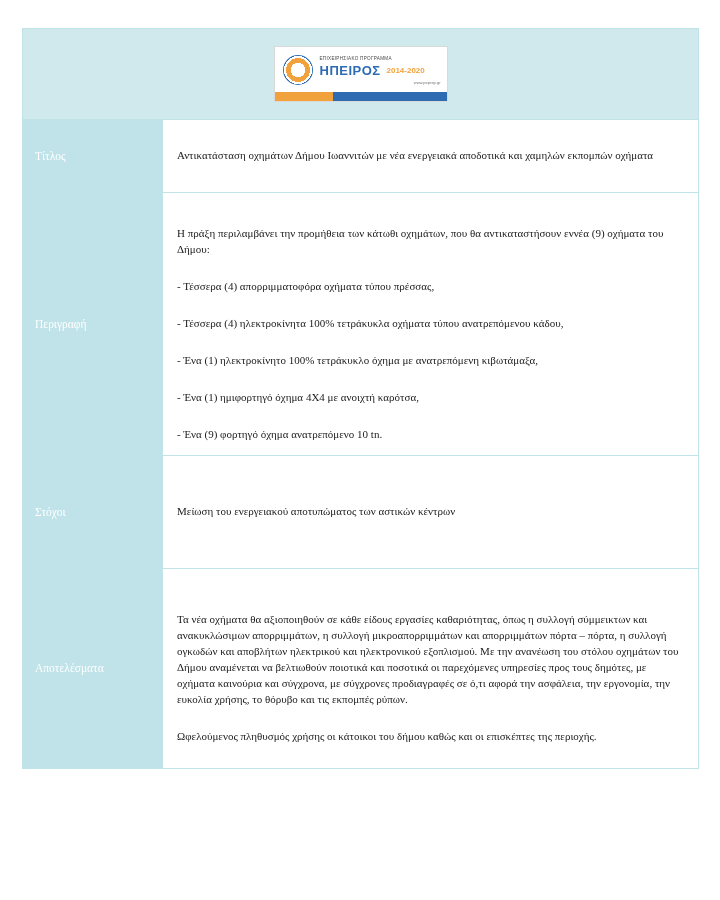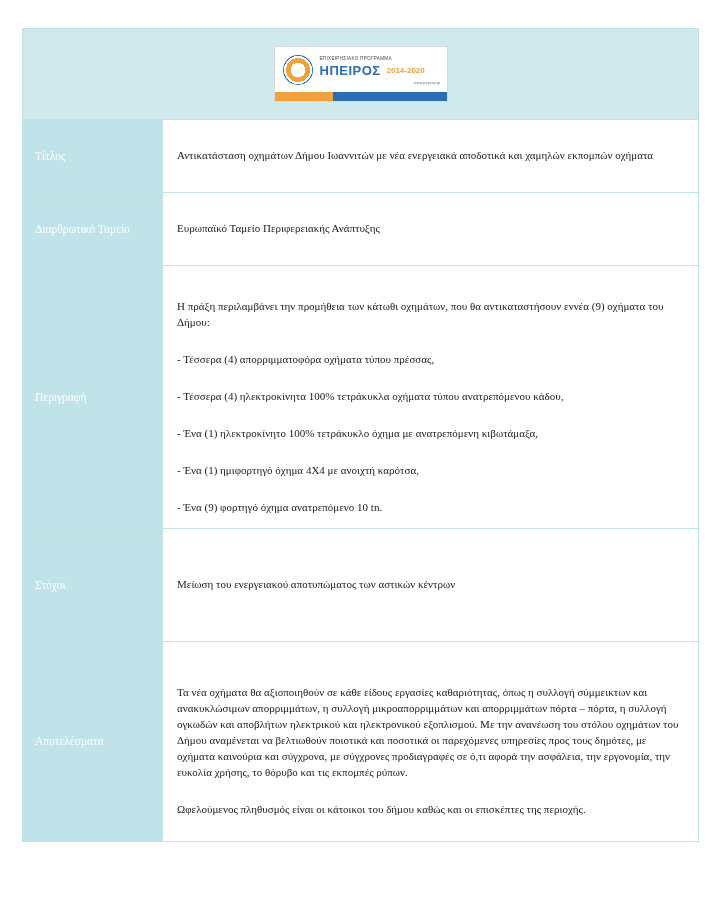--- a/index.html
+++ b/index.html
@@ -148,24 +148,20 @@
         </td>
       </tr>
 
       <tr class="row-title">
         <td class="label-cell">Τίτλος</td>
         <td class="value-cell">Αντικατάσταση οχημάτων Δήμου Ιωαννιτών με νέα ενεργειακά αποδοτικά και χαμηλών εκπομπών οχήματα</td>
       </tr>
 
 
 
-      <tr class="row-fund">
-        <td class="label-cell">Διαρθρωτικό Ταμείο</td>
-        <td class="value-cell">Ευρωπαϊκό Ταμείο Περιφερειακής Ανάπτυξης</td>
-      </tr>
 
       <tr class="row-desc">
         <td class="label-cell">Περιγραφή</td>
         <td class="value-cell tall">
           <div class="value-lines">
             <div>Η πράξη περιλαμβάνει την προμήθεια των κάτωθι οχημάτων, που θα αντικαταστήσουν εννέα (9) οχήματα του Δήμου:</div>
             <div>- Τέσσερα (4) απορριμματοφόρα οχήματα τύπου πρέσσας,</div>
             <div>- Τέσσερα (4) ηλεκτροκίνητα 100% τετράκυκλα οχήματα τύπου ανατρεπόμενου κάδου,</div>
             <div>- Ένα (1) ηλεκτροκίνητο 100% τετράκυκλο όχημα με ανατρεπόμενη κιβωτάμαξα,</div>
             <div>- Ένα (1) ημιφορτηγό όχημα 4Χ4 με ανοιχτή καρότσα,</div>
@@ -177,20 +173,20 @@
       <tr class="row-goal">
         <td class="label-cell">Στόχοι</td>
         <td class="value-cell tall">Μείωση του ενεργειακού αποτυπώματος των αστικών κέντρων</td>
       </tr>
 
       <tr class="row-results">
         <td class="label-cell">Αποτελέσματα</td>
         <td class="value-cell tall">
           <div class="value-lines">
             <div>Τα νέα οχήματα θα αξιοποιηθούν σε κάθε είδους εργασίες καθαριότητας, όπως η συλλογή σύμμεικτων και ανακυκλώσιμων απορριμμάτων, η συλλογή μικροαπορριμμάτων και απορριμμάτων πόρτα – πόρτα, η συλλογή ογκωδών και αποβλήτων ηλεκτρικού και ηλεκτρονικού εξοπλισμού. Με την ανανέωση του στόλου οχημάτων του Δήμου αναμένεται να βελτιωθούν ποιοτικά και ποσοτικά οι παρεχόμενες υπηρεσίες προς τους δημότες, με οχήματα καινούρια και σύγχρονα, με σύγχρονες προδιαγραφές σε ό,τι αφορά την ασφάλεια, την εργονομία, την ευκολία χρήσης, το θόρυβο και τις εκπομπές ρύπων.</div>
-            <div>Ωφελούμενος πληθυσμός είναι οι κάτοικοι του δήμου καθώς και οι επισκέπτες της περιοχής.</div>
+            <div>Ωφελούμενος πληθυσμός χρήσης οι κάτοικοι του δήμου καθώς και οι επισκέπτες της περιοχής.</div>
           </div>
         </td>
       </tr>
     </tbody>
   </table>
 
 </div>
 
 </body></html>

